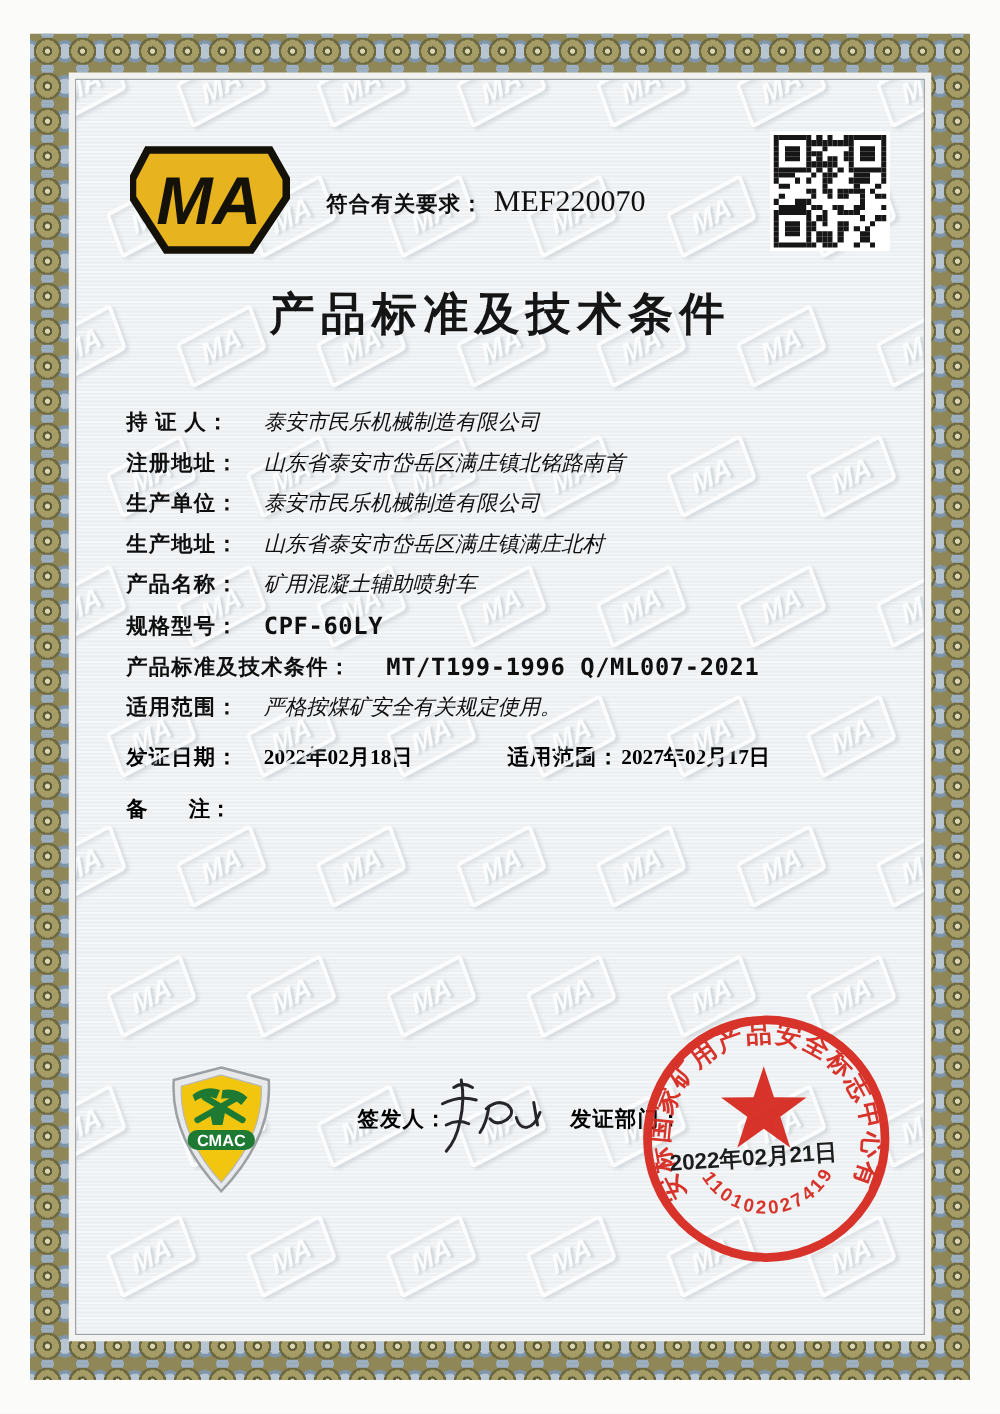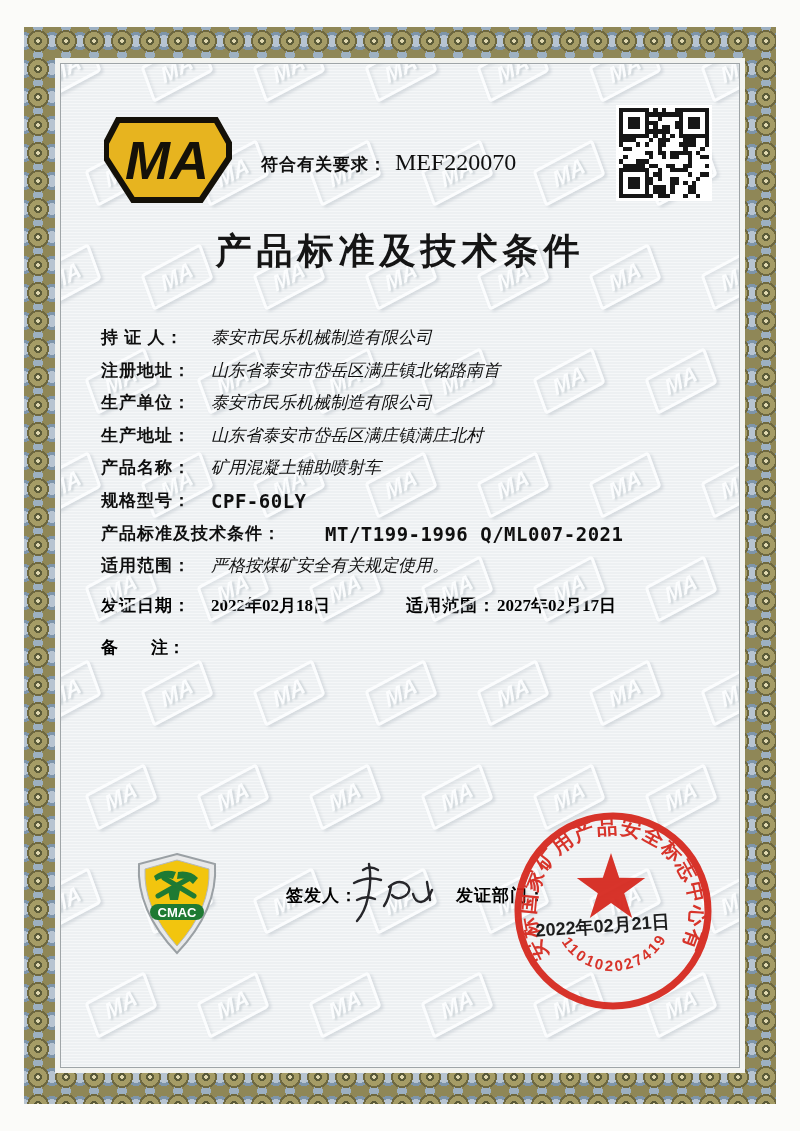--- a/index.html
+++ b/index.html
@@ -55,21 +55,21 @@
   .qr div.d{background:#161616;}
   .title{left:0;top:163px;width:100%;text-align:center;
     font-size:36px;font-weight:900;letter-spacing:5px;color:#151515;}
   
   .fields{left:40px;top:262px;width:620px;}
   .row{position:relative;height:32.6px;font-size:17px;color:#0f0f0f;}
   .row .lbl{position:absolute;left:0;top:0;font-weight:600;letter-spacing:1px;white-space:pre;}
   .row .val{position:absolute;left:110px;top:0;white-space:pre;text-align:right;}
   .row .val.kai{font-style:italic;font-weight:500;}
   .row .val.mono{font-family:"DejaVu Sans Mono",monospace;font-size:19px;letter-spacing:.5px;font-weight:600;top:1px;}
-  .row.wide .val{left:208px;margin-left:16px;}
+  .row.wide .val{left:208px;}
   .dates{left:40px;top:530px;width:660px;position:absolute;font-size:17px;}
   .dates .lbl{font-weight:700;letter-spacing:1px;}
   .dates .val{font-weight:600;}
   .d1l{position:absolute;left:0;top:0;}
   .d1v{position:absolute;left:110px;top:0;}
   .d2l{position:absolute;left:305px;top:0;}
   .d2v{position:absolute;left:396px;top:0;}
   .remark{left:40px;top:572px;font-size:17px;font-weight:600;}
   .remark .r2{margin-left:33px;}
   

